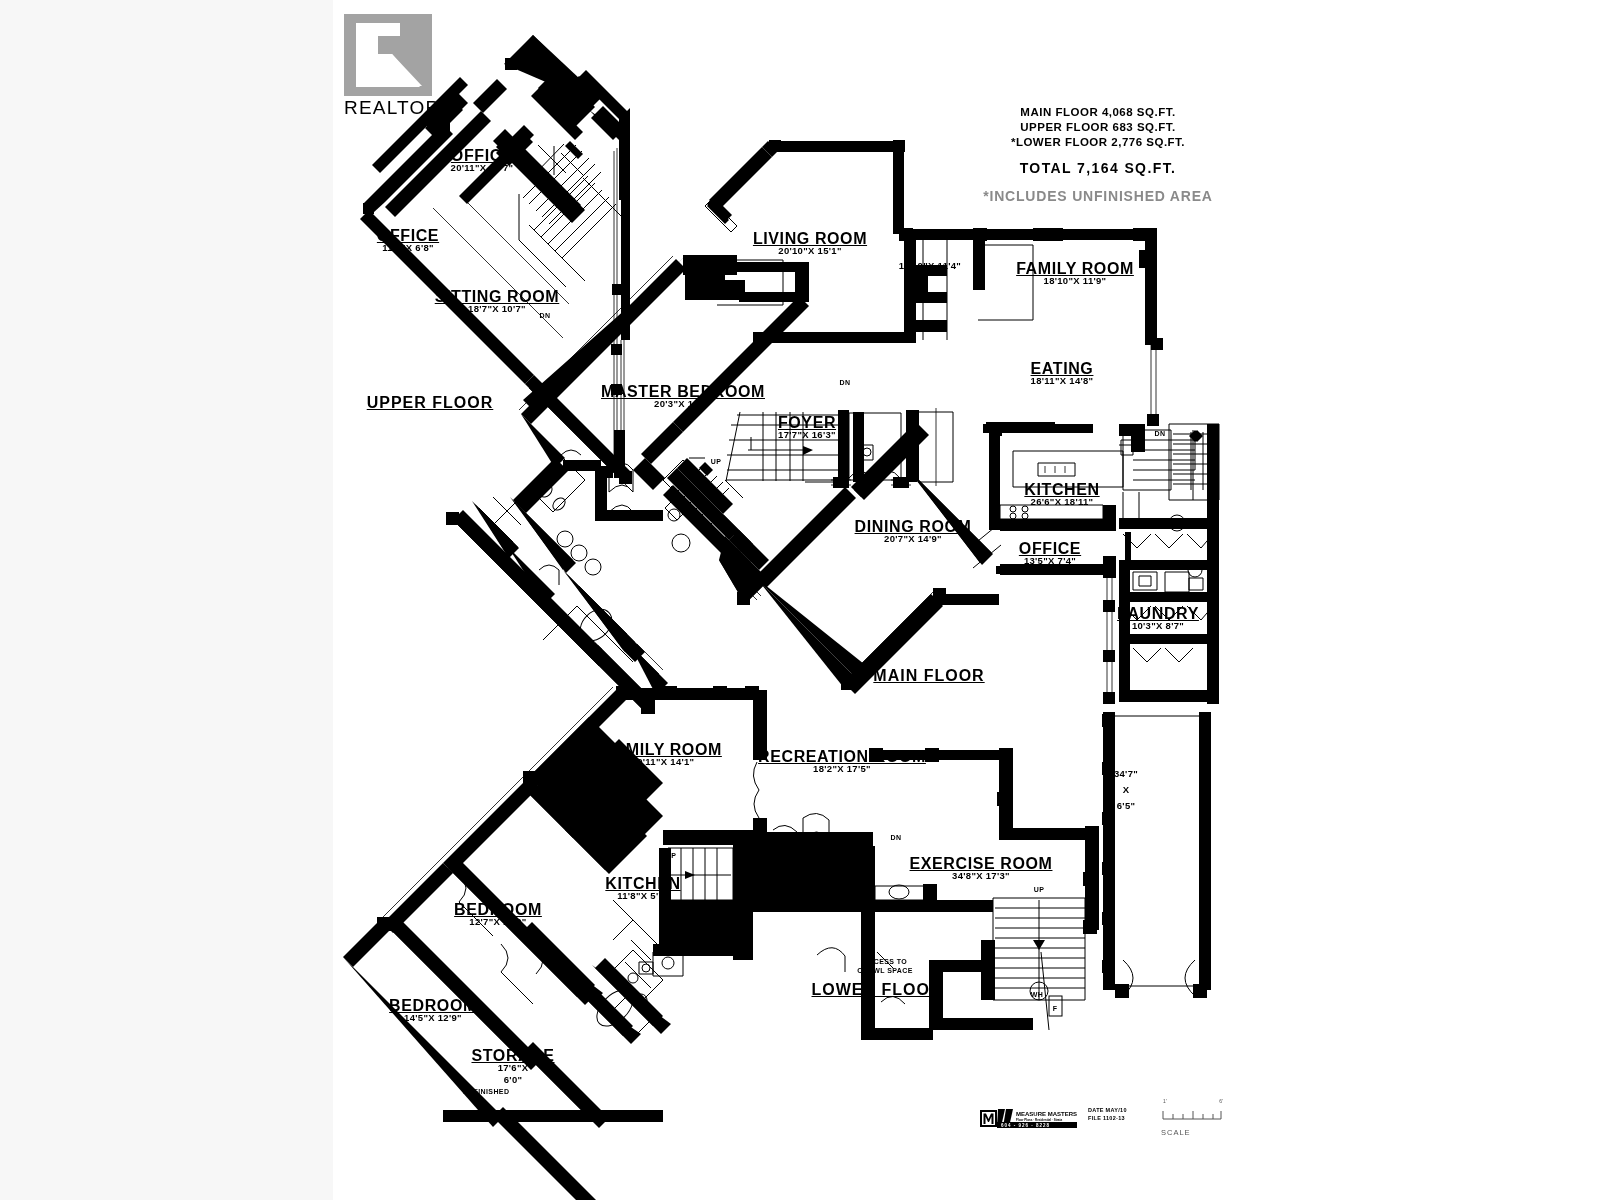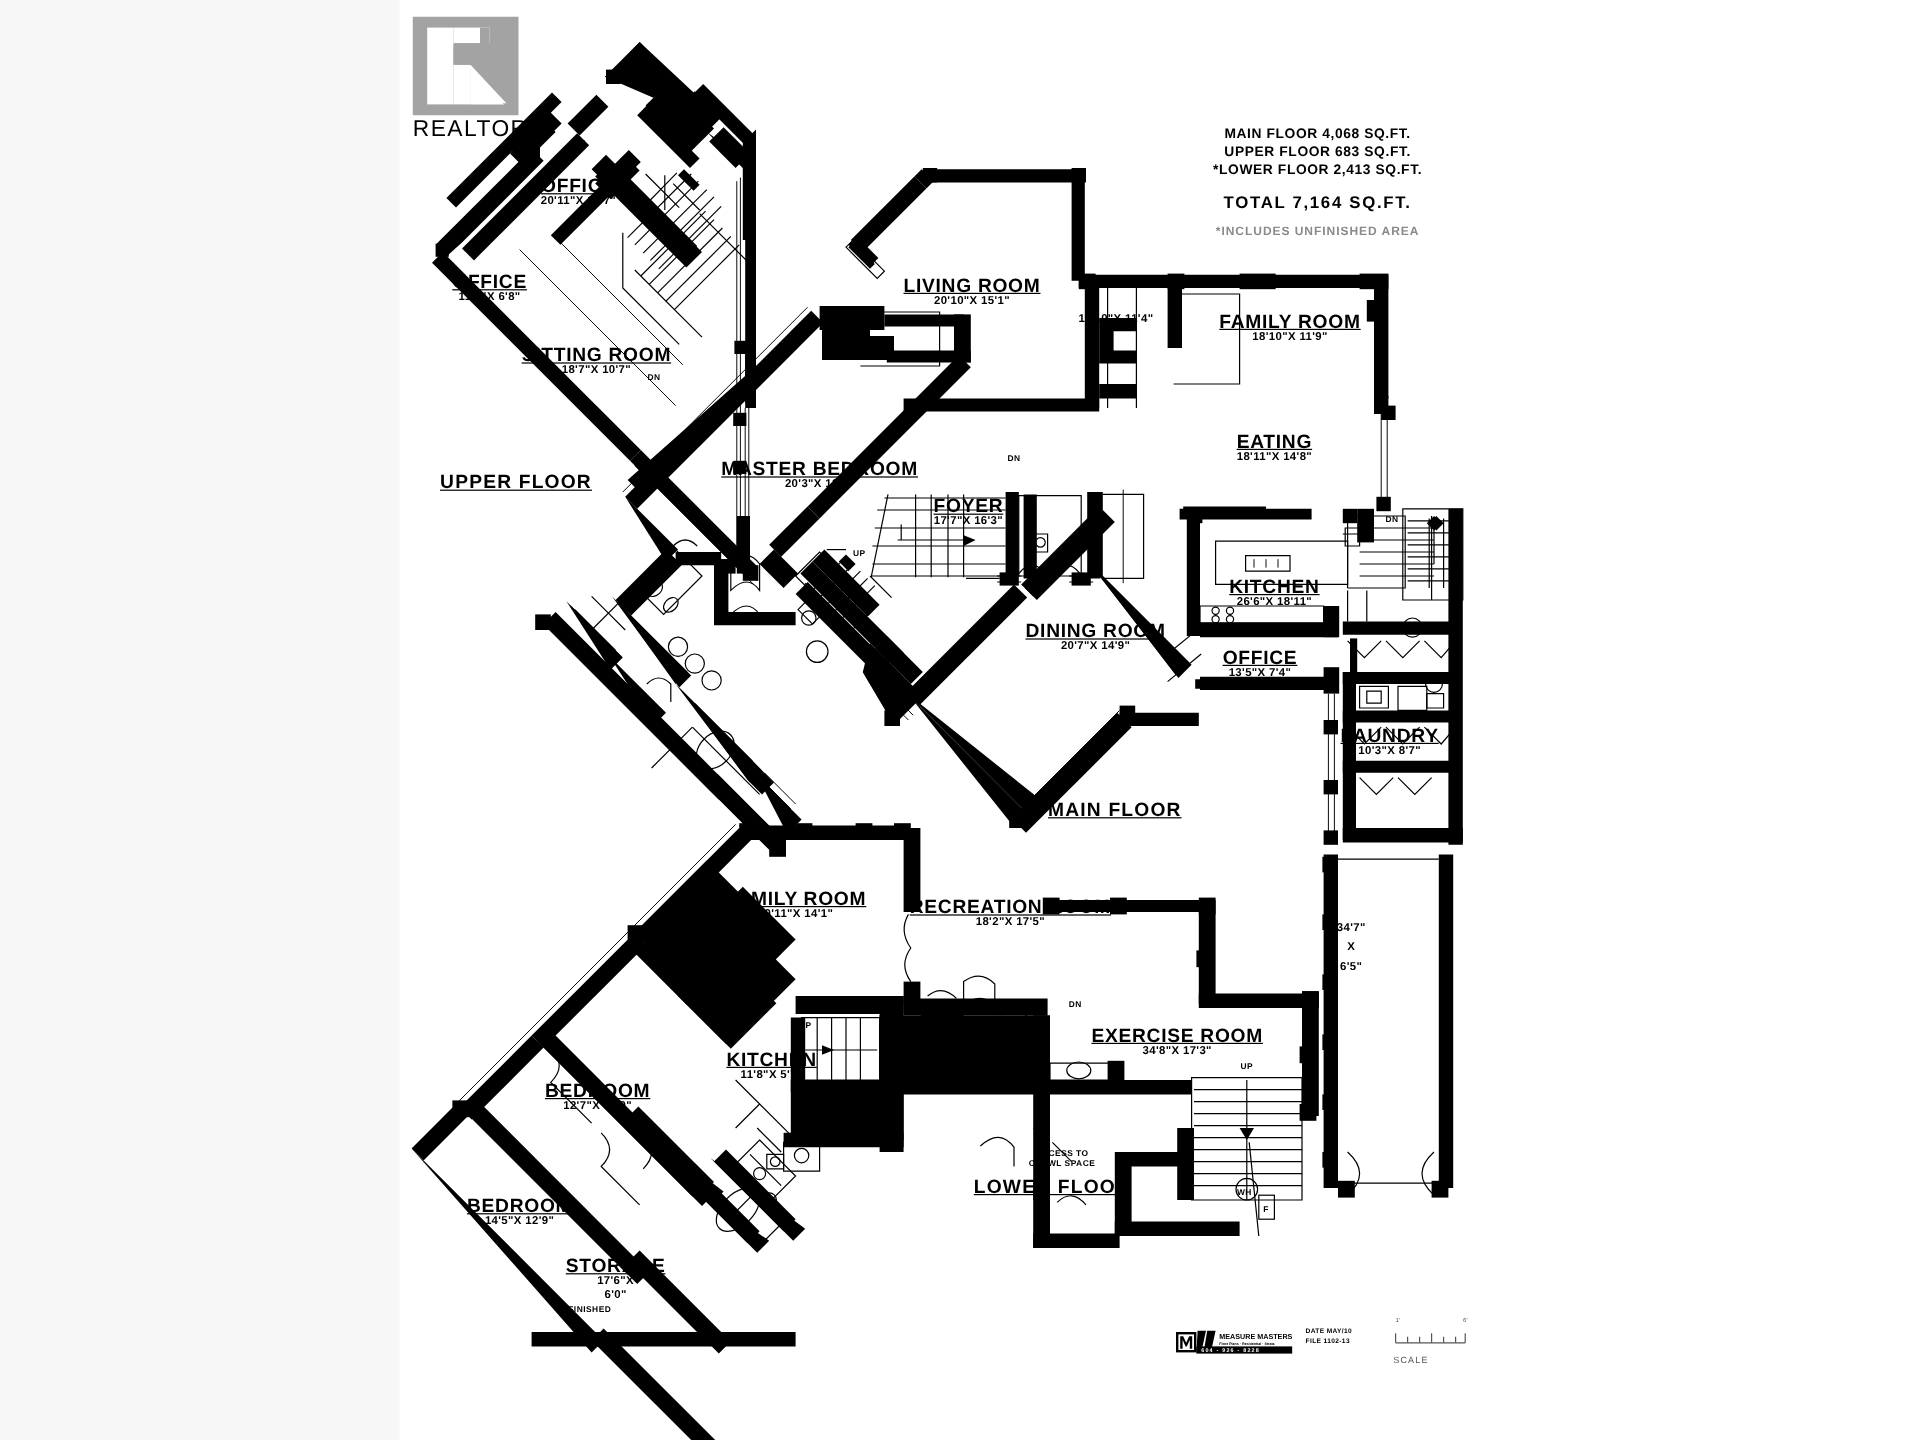--- a/index.html
+++ b/index.html
@@ -15,21 +15,21 @@
   .dimonly{font-size:9.5px;letter-spacing:.3px;line-height:12px;}
   
   #titlebox{position:absolute;left:644px;top:48px;width:242px;border:2px solid #000;border-radius:12px;
             padding:6px 4px 7px;text-align:center;background:#fff;}
   #titlebox div{font-size:15px;font-weight:bold;letter-spacing:1.6px;line-height:19px;}
   #areas{position:absolute;left:645px;top:105px;width:240px;text-align:center;}
   #areas div{font-size:11.5px;font-weight:bold;letter-spacing:.5px;line-height:15px;}
   #total{position:absolute;left:645px;top:160px;width:240px;text-align:center;}
   #total div{font-size:14px;font-weight:bold;letter-spacing:1.4px;}
   #incl{position:absolute;left:645px;top:188px;width:240px;text-align:center;}
-  #incl div{font-size:10px;font-weight:bold;letter-spacing:.8px;color:#8a8a8a;}
+  #incl div{font-size:14px;font-weight:bold;letter-spacing:.8px;color:#8a8a8a;}
   
   #realtor{position:absolute;left:11px;top:14px;width:105px;}
   #rmark{width:88px;height:82px;background:#a3a3a3;position:relative;}
   #rtext{font-size:19px;color:#000000;letter-spacing:1.2px;font-family:"Liberation Sans",sans-serif;margin-top:1px;}
   #rtext sup{font-size:9px;}
   
   #footer{position:absolute;left:640px;top:1092px;width:260px;height:48px;}
   #blogo{position:absolute;left:6px;top:12px;width:98px;height:26px;}
   #bdate{position:absolute;left:115px;top:15px;}
   #bdate div{font-size:5.5px;font-weight:bold;letter-spacing:.3px;line-height:7.5px;color:#000;}
@@ -583,21 +583,21 @@
         <path d="M34,25 L60,25 L60,40 L34,40 Z" fill="#a3a3a3"></path>
         <path d="M48,40 L78,72 L48,72 Z" fill="#ffffff"></path>
       </svg>
     </div>
     <div id="rtext"><span>REALTOR</span><sup>®</sup></div>
   </div>
 
   <div id="areas">
     <div>MAIN FLOOR 4,068 SQ.FT.</div>
     <div>UPPER FLOOR 683 SQ.FT.</div>
-    <div>*LOWER FLOOR 2,413 SQ.FT.</div>
+    <div>*LOWER FLOOR 2,776 SQ.FT.</div>
   </div>
   <div id="total">
     <div>TOTAL   7,164 SQ.FT.</div>
   </div>
   <div id="incl">
     <div>*INCLUDES UNFINISHED AREA</div>
   </div>
 
   <div id="textlayer">
       <div class="lbl floorlbl" style="left: 97px; top: 394px;">UPPER FLOOR</div>

